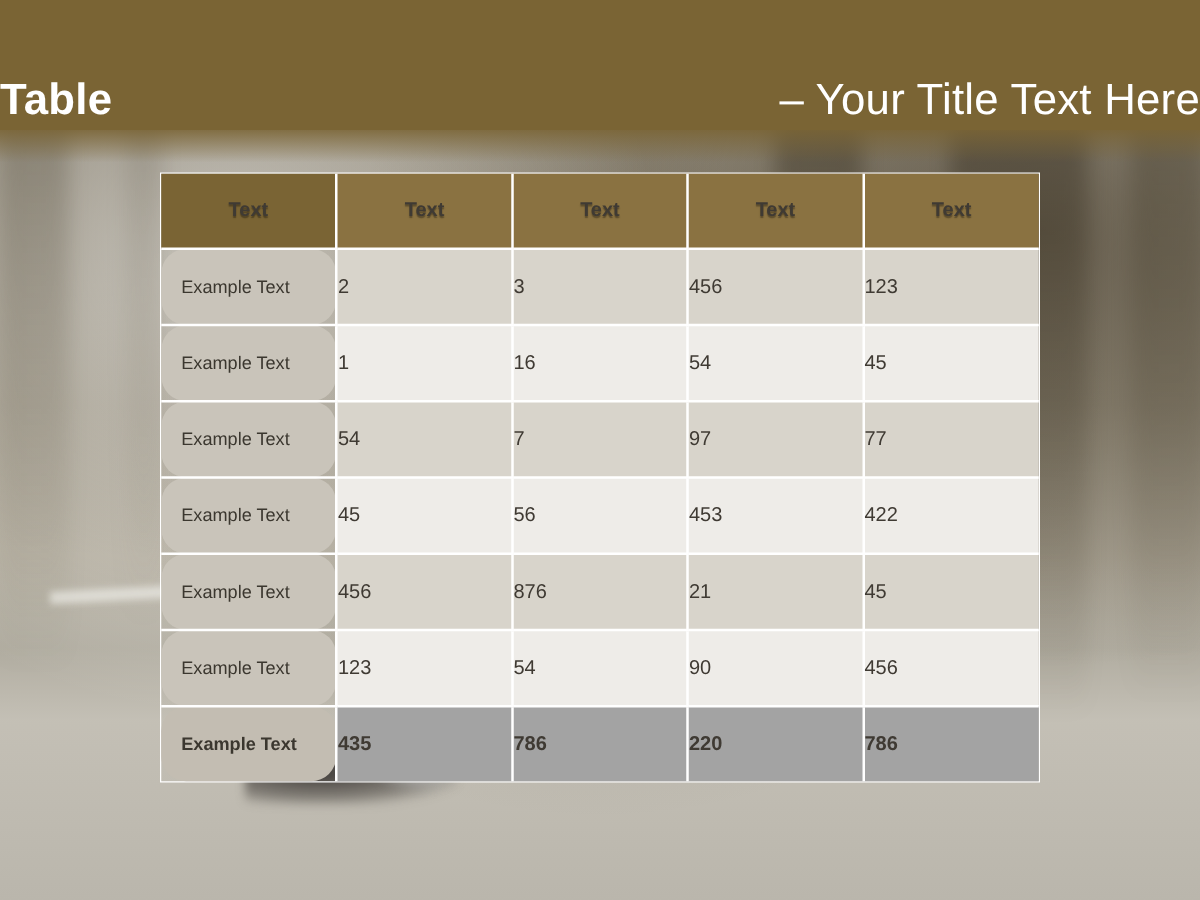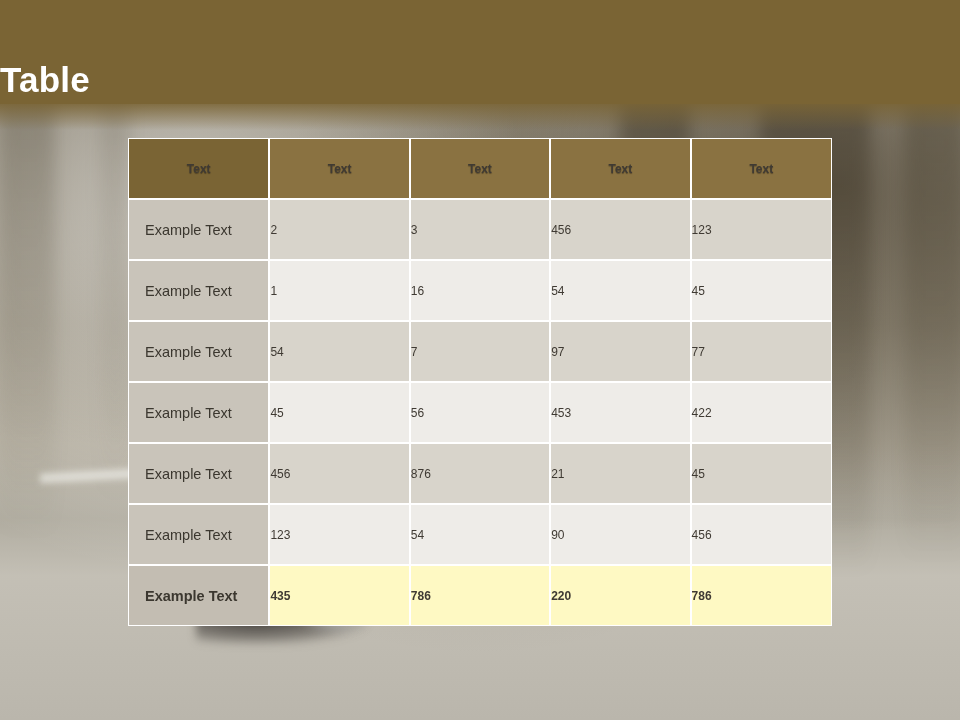--- a/index.html
+++ b/index.html
@@ -136,21 +136,21 @@
   table.data {
     border-collapse: collapse;
     width: 100%;
     table-layout: fixed;
   }
   table.data th, table.data td {
     height: 59px;
     vertical-align: middle;
     border-right: 2px solid #ffffff;
     border-bottom: 2px solid #ffffff;
-    font-size: 12px;
+    font-size: 16px;
     color: #3f3a33;
     padding: 0;
   }
   table.data th:last-child, table.data td:last-child { border-right: none; }
 
   thead th {
     background: #8a7241;
     color: #ffffff;
     font-size: 18px;
     font-weight: bold;
@@ -160,25 +160,26 @@
   thead th.col-first { background: #7a6434; }
 
   tbody tr.band-dark td { background: #d8d4cb; }
   tbody tr.band-light td { background: #eeece8; }
   tbody tr td.col-first {
     text-align: left;
     padding-left: 16px;
     font-size: 14.5px;
     color: #3b372f;
     background: #c9c4ba;
+    border-radius: 20px;
   }
   tbody tr.band-light td.col-first { background: #c9c4ba; }
   tbody tr.total-row td {
     font-weight: bold;
-    background: #fef9c3;
+    background: #a3a3a3;
   }
   tbody tr.total-row td.col-first {
     background: #c3bdb2;
     font-weight: bold;
   }
   tbody tr:last-child td { border-bottom: none; }
 </style>
 </head>
 <body>
 
@@ -191,20 +192,21 @@
   <div class="bg-streak streak-b"></div>
   <div class="bg-streak streak-c"></div>
   <div class="bg-rail"></div>
   <div class="bg-object"></div>
   <div class="bg-object2"></div>
 
   <div class="title-band"></div>
   <div class="title-band-fade"></div>
   <div class="title-text">
     <span class="title-strong">Table</span>
+      <span class="title-light"> – Your Title Text Here</span>
   </div>
 
   <div class="table-wrap">
     <table class="data">
       <thead>
         <tr>
           <th class="col-first">Text</th>
           <th>Text</th>
           <th>Text</th>
           <th>Text</th>

